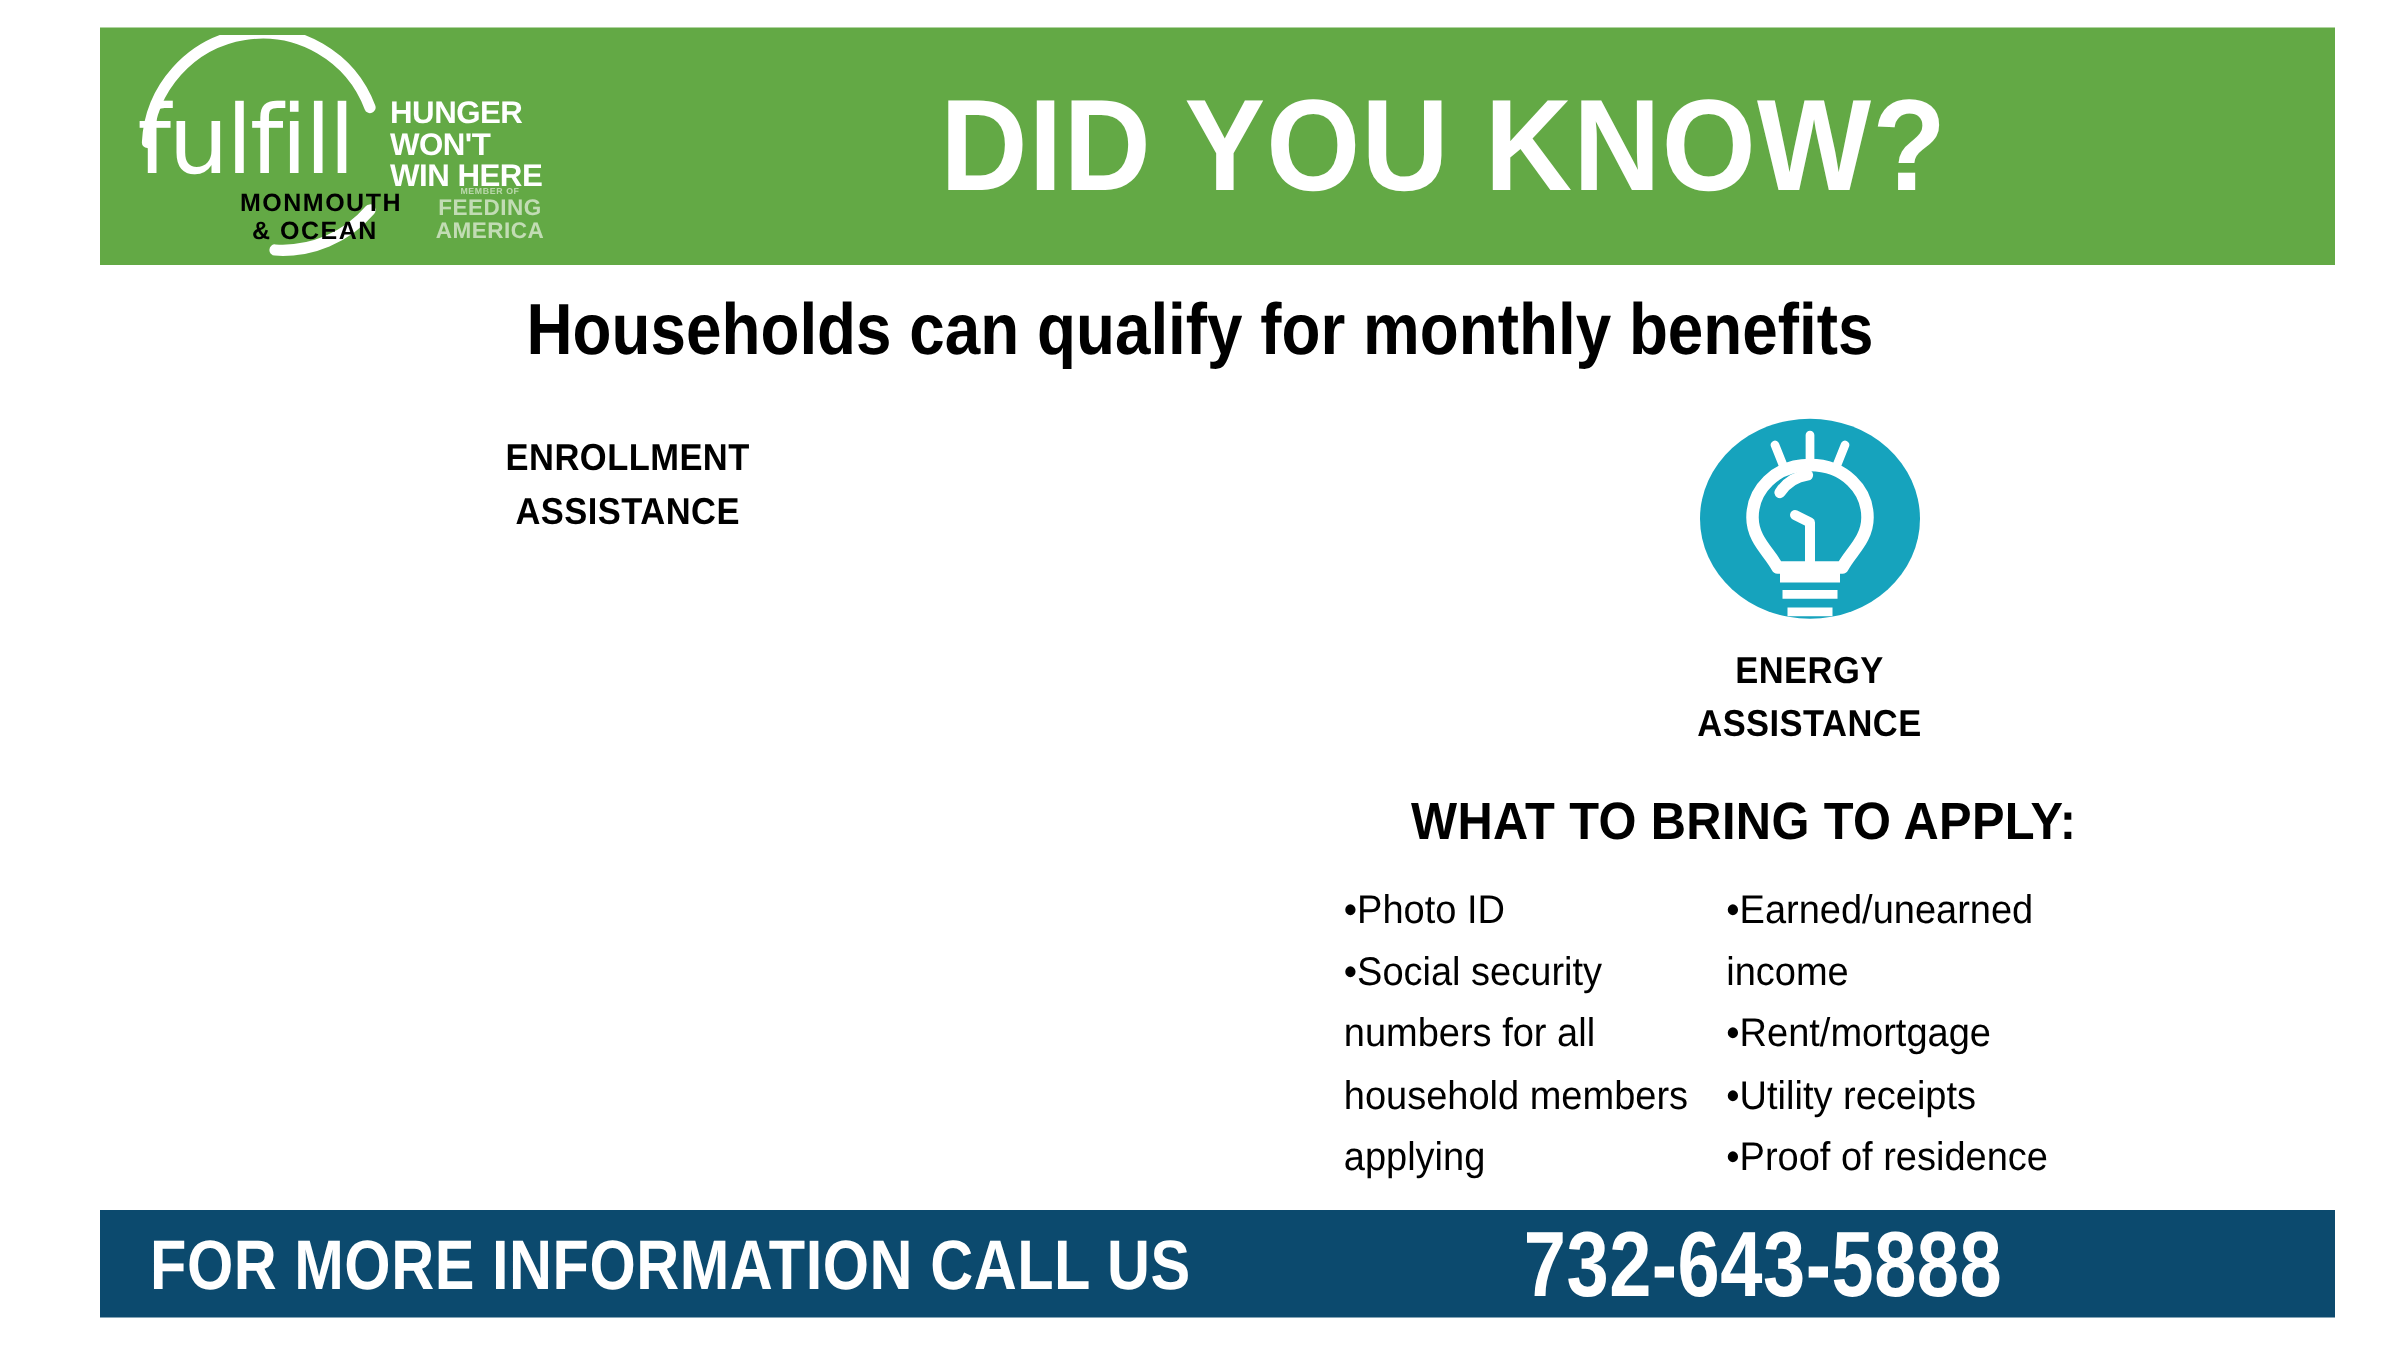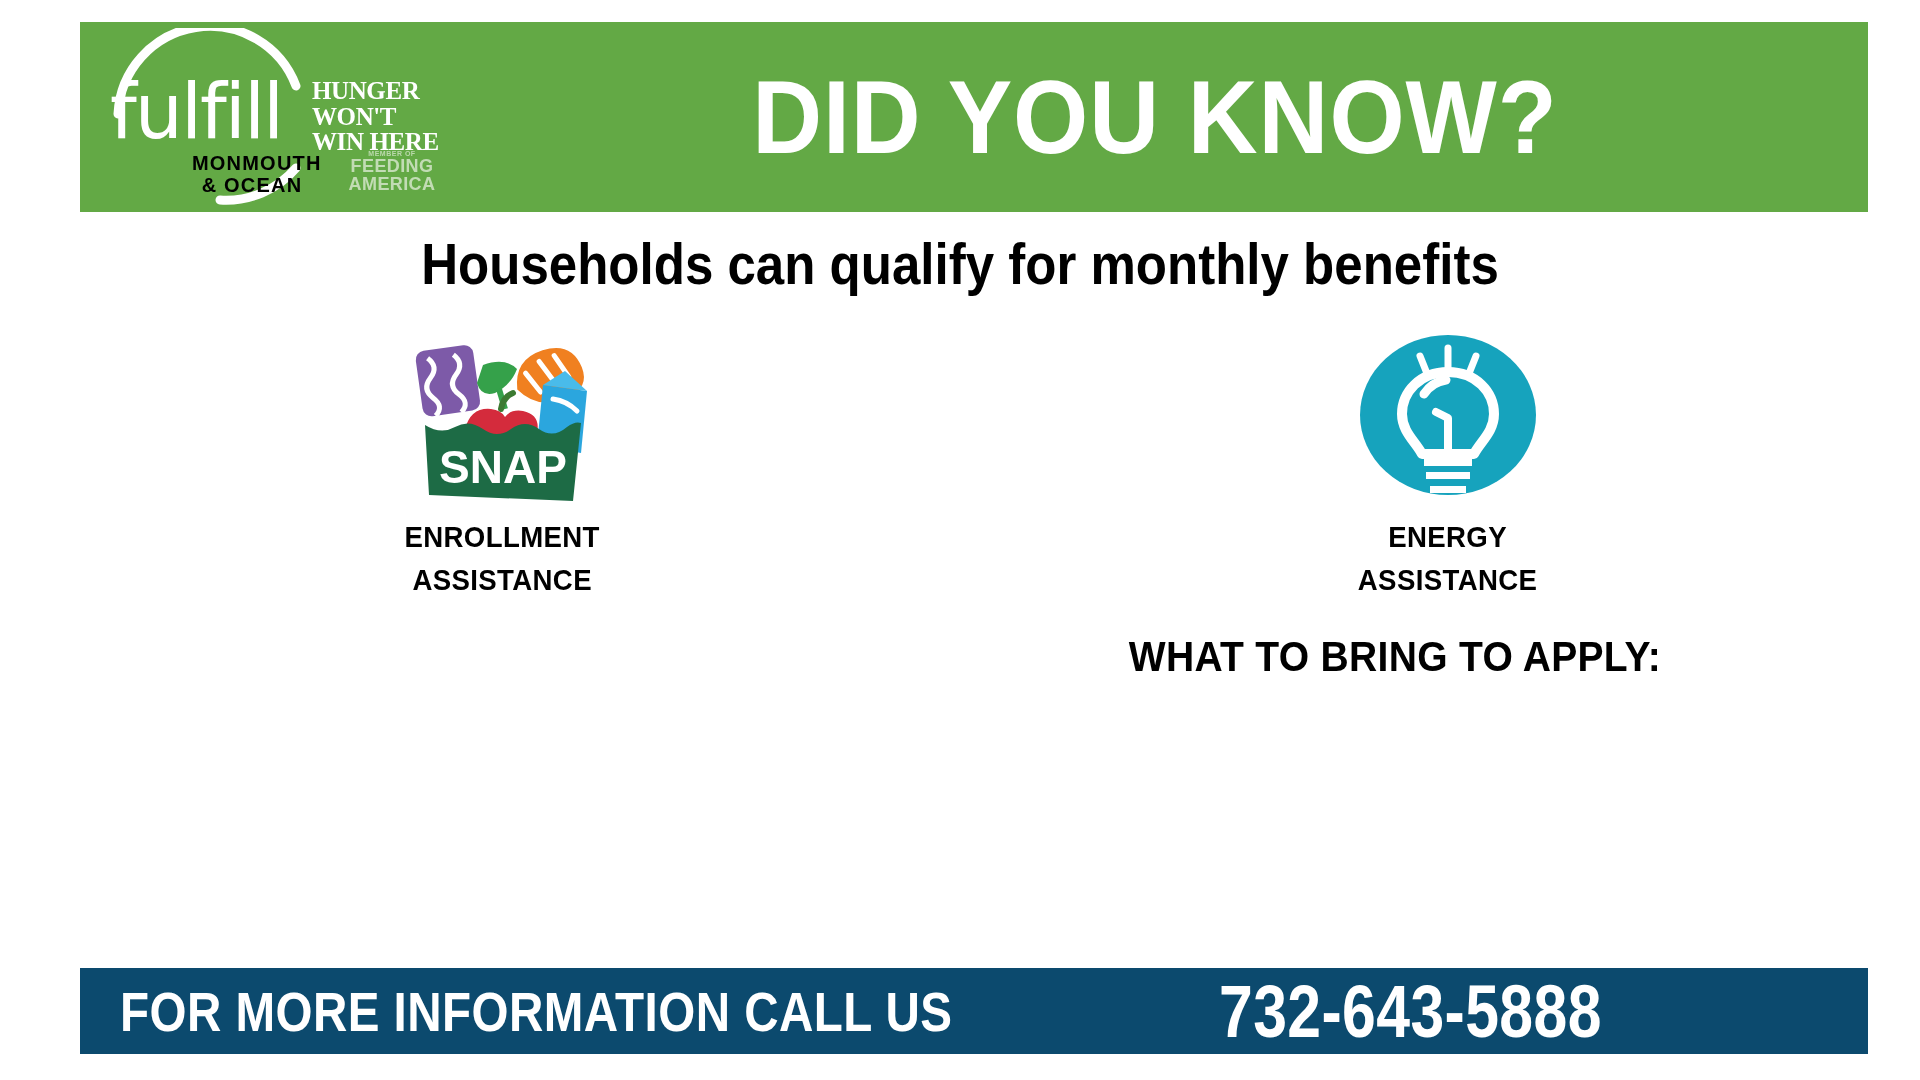--- a/index.html
+++ b/index.html
@@ -73,21 +73,21 @@
     letter-spacing: 1.2px;
     line-height: 1.12;
     text-align: center;
     width: 120px;
   }
 
   .logo-tagline {
     position: absolute;
     left: 232px;
     top: 56px;
-    font-family: Liberation Serif, serif;
+    font-family: Liberation Sans, sans-serif;
     font-size: 25px;
     font-weight: bold;
     color: #ffffff;
     line-height: 1.02;
     letter-spacing: -0.4px;
     text-transform: uppercase;
   }
 
   .feeding-block {
     position: absolute;
@@ -316,48 +316,20 @@
 
     <div class="headline">DID YOU KNOW?</div>
   </div>
 
   <div class="subtitle">Households can qualify for monthly benefits</div>
 
   <div class="icon-row">
 
 
     <div class="icon-col">
-      <div class="icon-art">
-        <svg width="200" height="180" viewBox="0 0 200 180">
-
-          <g transform="rotate(-8 50 56)">
-            <rect x="16" y="22" width="58" height="66" rx="9" fill="#7d5aa8"></rect>
-            <path d="M28 30 q10 10 0 20 q-10 10 0 20 q10 10 0 18" fill="none" stroke="#ffffff" stroke-width="5"></path>
-            <path d="M54 30 q10 10 0 20 q-10 10 0 20 q10 10 0 18" fill="none" stroke="#ffffff" stroke-width="5"></path>
-          </g>
-
-          <path d="M80 40 q22 -8 34 4 q-6 16 -22 24 q-14 4 -18 -10 z" fill="#35a14a"></path>
-          <path d="M96 64 l6 20" stroke="#35a14a" stroke-width="6" fill="none"></path>
-
-          <g transform="rotate(-14 140 52)">
-            <path d="M112 58 q4 -30 34 -32 q30 -2 34 26 q3 22 -22 26 q-30 6 -46 -20 z" fill="#f08020"></path>
-            <path d="M124 44 l10 22 M140 36 l10 24 M156 34 l9 24" stroke="#ffffff" stroke-width="5" fill="none" stroke-linecap="round"></path>
-          </g>
-
-          <path d="M62 104 q6 -22 26 -20 q10 1 14 8 q6 -8 18 -6 q18 4 14 22 q-4 16 -24 18 q-26 2 -40 -8 q-9 -6 -8 -14 z" fill="#d42b3c"></path>
-          <path d="M98 84 q2 -12 12 -16" stroke="#3c7a32" stroke-width="6" fill="none" stroke-linecap="round"></path>
-
-          <path d="M140 60 l44 6 l-6 62 l-44 -8 z" fill="#2ba6de"></path>
-          <path d="M140 60 l22 -14 l22 20" fill="#49bbea"></path>
-          <path d="M150 74 q14 2 24 12" stroke="#ffffff" stroke-width="5" fill="none" stroke-linecap="round"></path>
-
-          <path d="M22 100 q16 10 30 2 q14 -8 28 2 q14 10 28 0 q14 -10 28 0 q14 10 28 -2 q8 -6 14 -4 l-8 78 l-144 -6 z" fill="#1d6b45"></path>
-          <text x="100" y="158" font-family="Liberation Sans, sans-serif" font-size="46" font-weight="bold" fill="#ffffff" text-anchor="middle">SNAP</text>
-        </svg>
-      </div>
       <div class="icon-caption">
         <div>ENROLLMENT</div>
         <div>ASSISTANCE</div>
       </div>
     </div>
 
     <div class="icon-col">
       <div class="icon-art">
         <svg width="180" height="170" viewBox="0 0 180 170">
           <ellipse cx="90" cy="85" rx="88" ry="80" fill="#16a3bd"></ellipse>
@@ -375,20 +347,36 @@
         <div>ASSISTANCE</div>
       </div>
     </div>
   </div>
 
   <div class="lower">
 
 
     <div class="right-col">
       <div class="right-heading">WHAT TO BRING TO APPLY:</div>
+      <div class="bullets-wrap">
+        <div class="bullets-col col-a">
+          <p>•Photo ID</p>
+          <p>•Social security</p>
+          <p>numbers for all</p>
+          <p>household members</p>
+          <p>applying</p>
+        </div>
+        <div class="bullets-col col-b">
+          <p>•Earned/unearned</p>
+          <p>income</p>
+          <p>•Rent/mortgage</p>
+          <p>•Utility receipts</p>
+          <p>•Proof of residence</p>
+        </div>
+      </div>
     </div>
   </div>
 
   <div class="footer-bar">
     <div class="footer-text">FOR MORE INFORMATION CALL US</div>
     <div class="footer-phone">732-643-5888</div>
   </div>
 
 </div>
 

